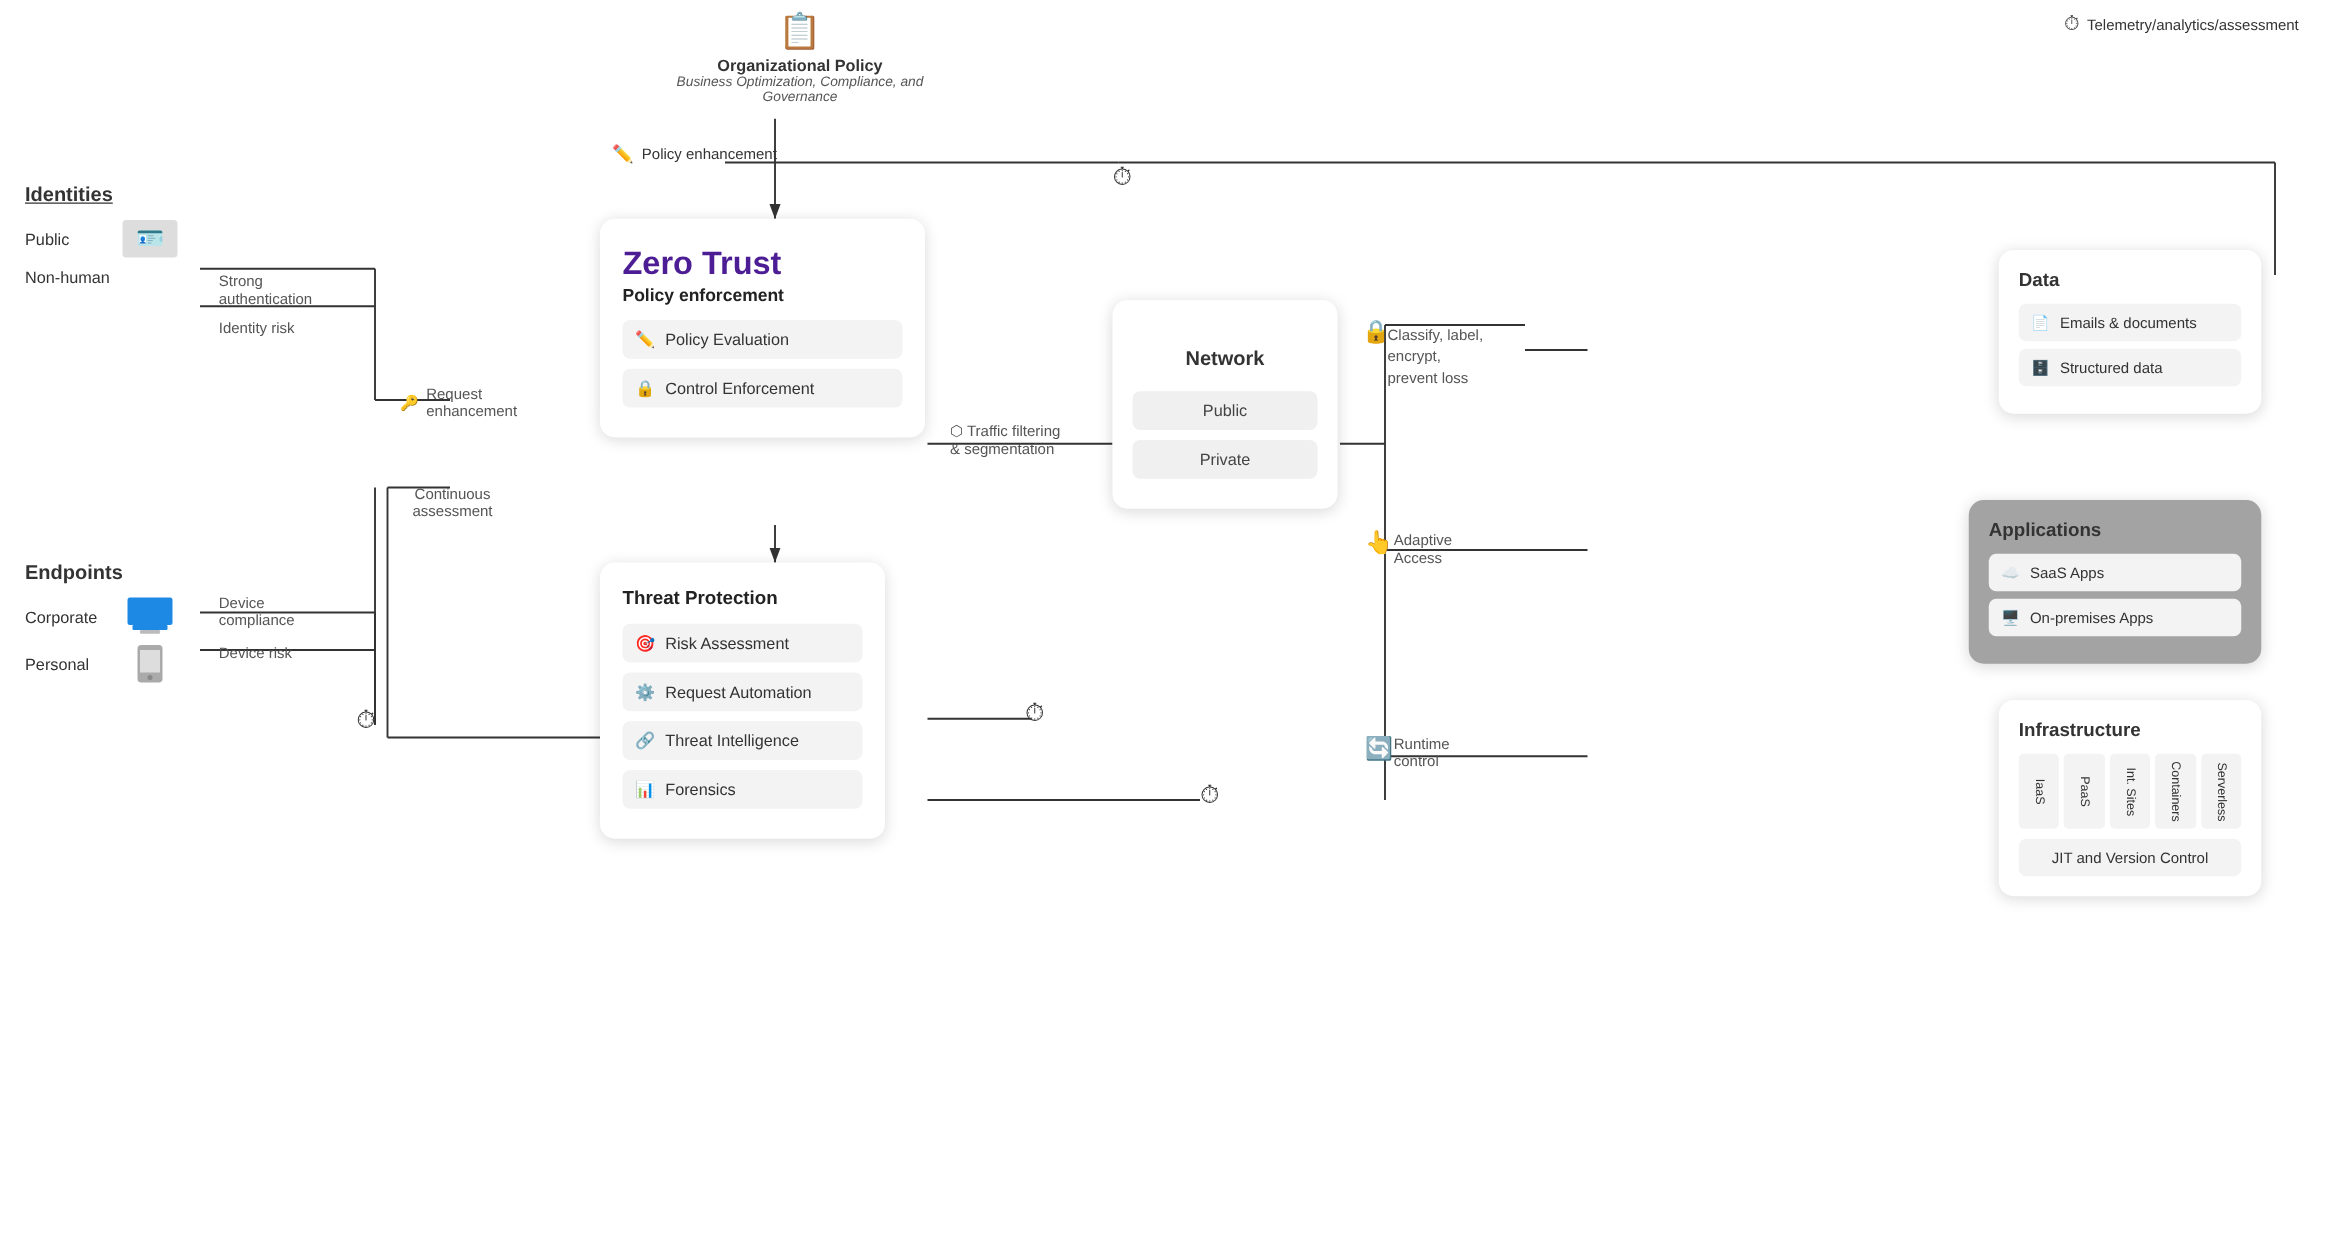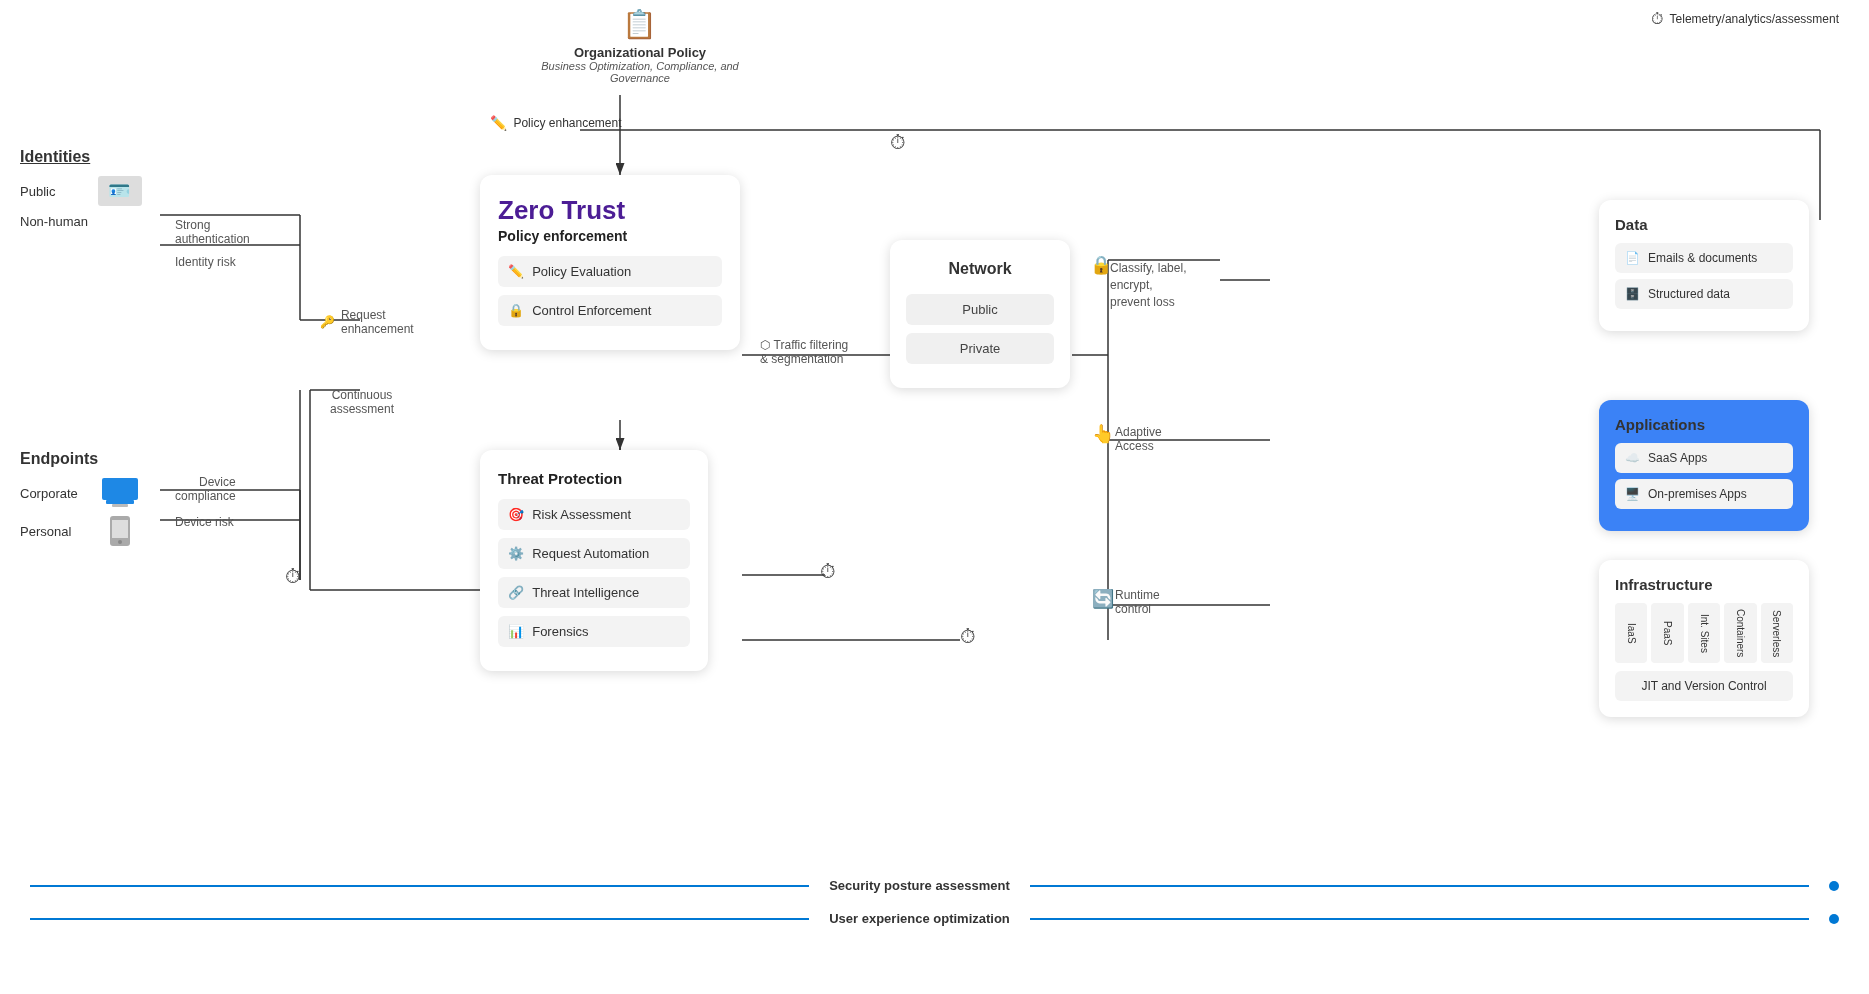--- a/index.html
+++ b/index.html
@@ -130,20 +130,21 @@
       background: #fff;
       border-radius: 12px;
       box-shadow: 0 2px 12px rgba(0,0,0,0.15);
       padding: 20px 16px 16px 16px;
     }
     .network-title {
       font-weight: 700;
       font-size: 16px;
       margin-bottom: 16px;
       text-align: center;
+      margin-top: 19px;
     }
     .network-item {
       background: #f0f0f0;
       border-radius: 6px;
       padding: 8px;
       text-align: center;
       margin-bottom: 8px;
       font-size: 13px;
       color: #444;
     }
@@ -173,22 +174,22 @@
       padding: 8px 10px;
       margin-bottom: 6px;
       font-size: 12px;
     }
 
     
     .applications-box {
       position: absolute;
       top: 400px;
       right: 60px;
-      width: 210px;
-      background: #3b82f6;
+      width: 234px;
+      background: #a3a3a3;
       border-radius: 12px;
       box-shadow: 0 2px 12px rgba(0,0,0,0.15);
       padding: 16px;
     }
 
     
     .infrastructure-box {
       position: absolute;
       top: 560px;
       right: 60px;
@@ -685,38 +686,24 @@
         <svg width="24" height="34" viewBox="0 0 24 34">
           <rect x="2" y="2" width="20" height="30" rx="3" fill="#aaa"></rect>
           <rect x="4" y="6" width="16" height="18" fill="#ddd"></rect>
           <circle cx="12" cy="28" r="2" fill="#888"></circle>
         </svg>
       </div>
     </div>
   </div>
 
   <div class="device-compliance">
-    <span style="white-space:pre-line;margin-left:24px;">Device
+    <span style="white-space:pre-line;">Device
 compliance</span>
   </div>
 
   <div class="device-risk">Device risk</div>
 
   <div class="speedo-pos-3">⏱</div>
   <div class="speedo-pos-4">⏱</div>
   <div class="speedo-pos-5">⏱</div>
 
-  <div class="bottom-section">
-    <div class="bottom-bar-row">
-      <div class="bottom-bar-line"></div>
-      <span class="bottom-bar-label">Security posture assessment</span>
-      <div class="bottom-bar-line"></div>
-      <div class="bottom-dot"></div>
-    </div>
-    <div class="bottom-bar-row">
-      <div class="bottom-bar-line"></div>
-      <span class="bottom-bar-label">User experience optimization</span>
-      <div class="bottom-bar-line"></div>
-      <div class="bottom-dot"></div>
-    </div>
-  </div>
 
 </div>
 
 </body></html>

